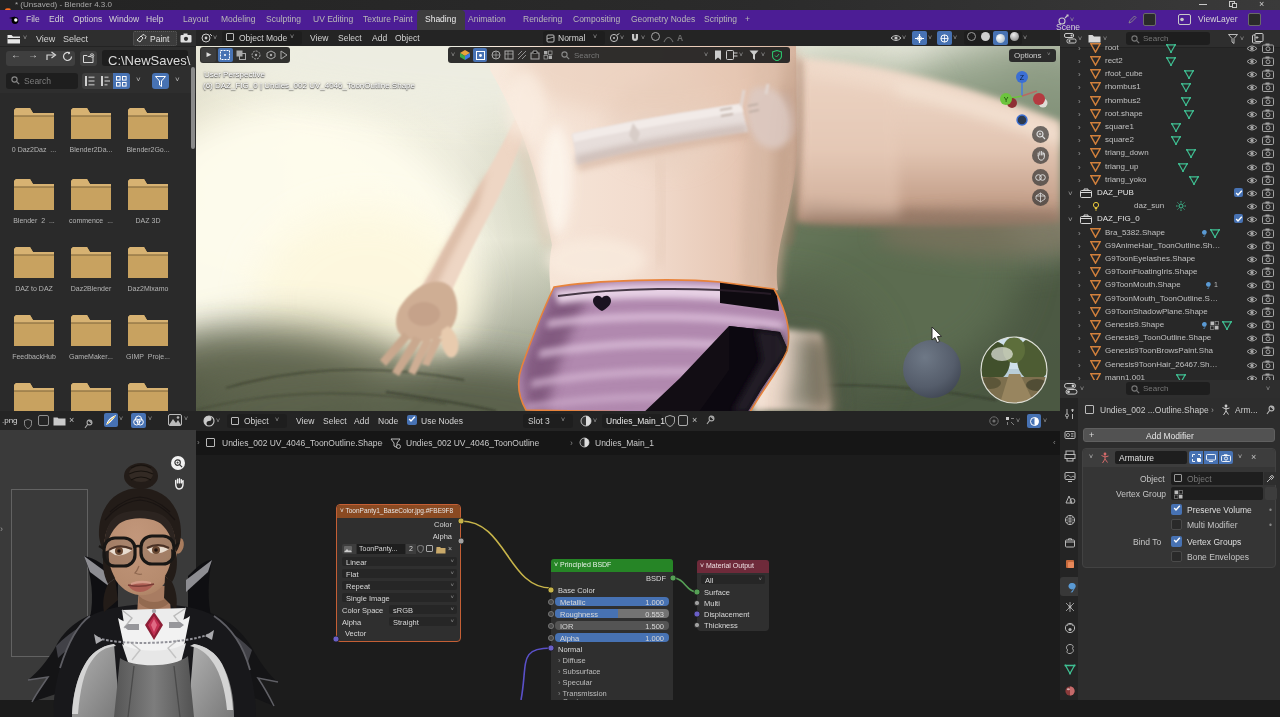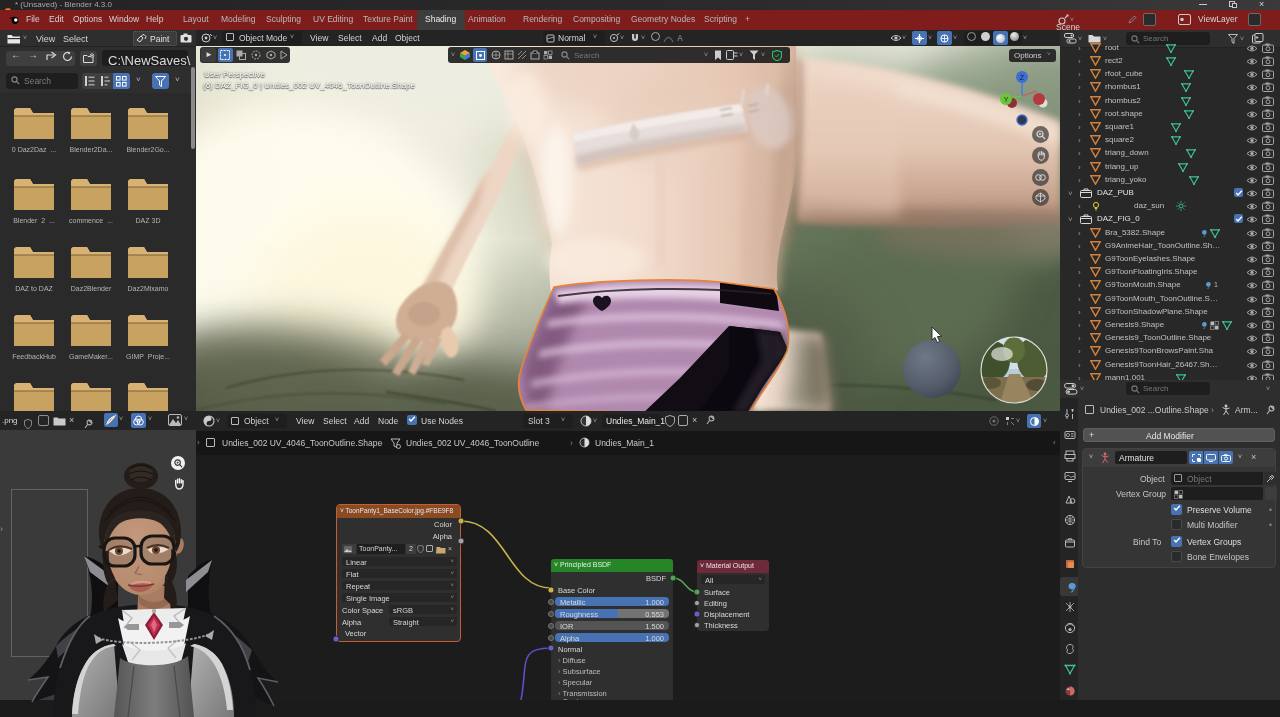--- a/index.html
+++ b/index.html
@@ -16,21 +16,21 @@
           <circle cx="4" cy="4.6" r="2.6" fill="#ff7021"></circle>
           <ellipse cx="5" cy="2.4" rx="2.8" ry="1.1" fill="#ff7021"></ellipse>
         </svg></div>
   <div class="abs" style="left:15px;top:0px;font-size:8px;color:#a8a8a8;line-height:10px;">* (Unsaved) - Blender 4.3.0</div>
   <div class="abs" style="left:1199px;top:4px;width:8px;height:1.4px;background:#c8c8c8;"></div>
   <div class="abs" style="left:1229px;top:1px;width:6px;height:6px;border:1px solid #c8c8c8;"></div>
   <div class="abs" style="left:1232px;top:3px;width:5px;height:5px;border:1px solid #c8c8c8;background:#2f2f2f;"></div>
   <div class="abs" style="left:1259px;top:-1px;font-size:9px;color:#d0d0d0;">×</div>
 </div>
 
-<div class="abs" style="left:0;top:10px;width:1280px;height:20px;background:#7f1d1d;font-size:8.5px;color:#d2d2d2;">
+<div class="abs" style="left:0;top:10px;width:1280px;height:20px;background:#4c1d95;font-size:8.5px;color:#d2d2d2;">
   <div class="abs" style="left:9px;top:5px;"><svg width="12" height="10" viewBox="0 0 12 10">
           <circle cx="6" cy="5.5" r="3.4" fill="#ff923"></circle>
           <circle cx="6.8" cy="5" r="1.7" fill="#fff"></circle>
           <path d="M0 3 L6 1.5 L4 4 Z" fill="#ff923"></path>
         </svg></div>
   <div class="abs" style="left:26px;top:4px;">File</div>
   <div class="abs" style="left:49px;top:4px;">Edit</div>
   <div class="abs" style="left:73px;top:4px;">Options</div>
   <div class="abs" style="left:109px;top:4px;">Window</div>
   <div class="abs" style="left:146px;top:4px;">Help</div>
@@ -866,21 +866,21 @@
 
 <div class="abs" style="left:501px;top:149px;width:72px;height:71px;background:rgba(48,48,48,0.95);border-radius:4px;font-size:7.5px;color:#d8d8d8;">
   <div class="abs" style="left:0;top:0;width:100%;height:13px;background:#6e2a3a;border-radius:3px 3px 0 0;">
           <span style="position:absolute;left:3px;top:2px;font-size:7px;color:#eddfe2;">˅ Material Output</span>
         </div>
   <div class="abs" style="left:4px;top:15px;width:64px;height:9px;background:#262626;border-radius:2px;">
           <span style="position:absolute;left:4px;top:0.5px;">All</span>
           <span style="position:absolute;right:3px;top:0.5px;font-size:6px;color:#999;">˅</span>
         </div>
   <div class="abs" style="left:7px;top:28px;">Surface</div>
-  <div class="abs" style="left:7px;top:39px;">Editing</div>
+  <div class="abs" style="left:7px;top:39px;">Multi</div>
   <div class="abs" style="left:7px;top:50px;">Displacement</div>
   <div class="abs" style="left:7px;top:61px;">Thickness</div>
 </div>
 <svg class="abs" style="left:497px;top:177px;" width="8" height="44" viewBox="0 0 8 44">
         <circle cx="4" cy="4" r="3" fill="#56a056" stroke="#1a1a1a" stroke-width="0.7"></circle>
         <circle cx="4" cy="15" r="2.6" fill="#a1a1a1" stroke="#1a1a1a" stroke-width="0.7"></circle>
         <circle cx="4" cy="26" r="3" fill="#6a5fc7" stroke="#1a1a1a" stroke-width="0.7"></circle>
         <circle cx="4" cy="37" r="2.6" fill="#a1a1a1" stroke="#1a1a1a" stroke-width="0.7"></circle>
       </svg>
 

